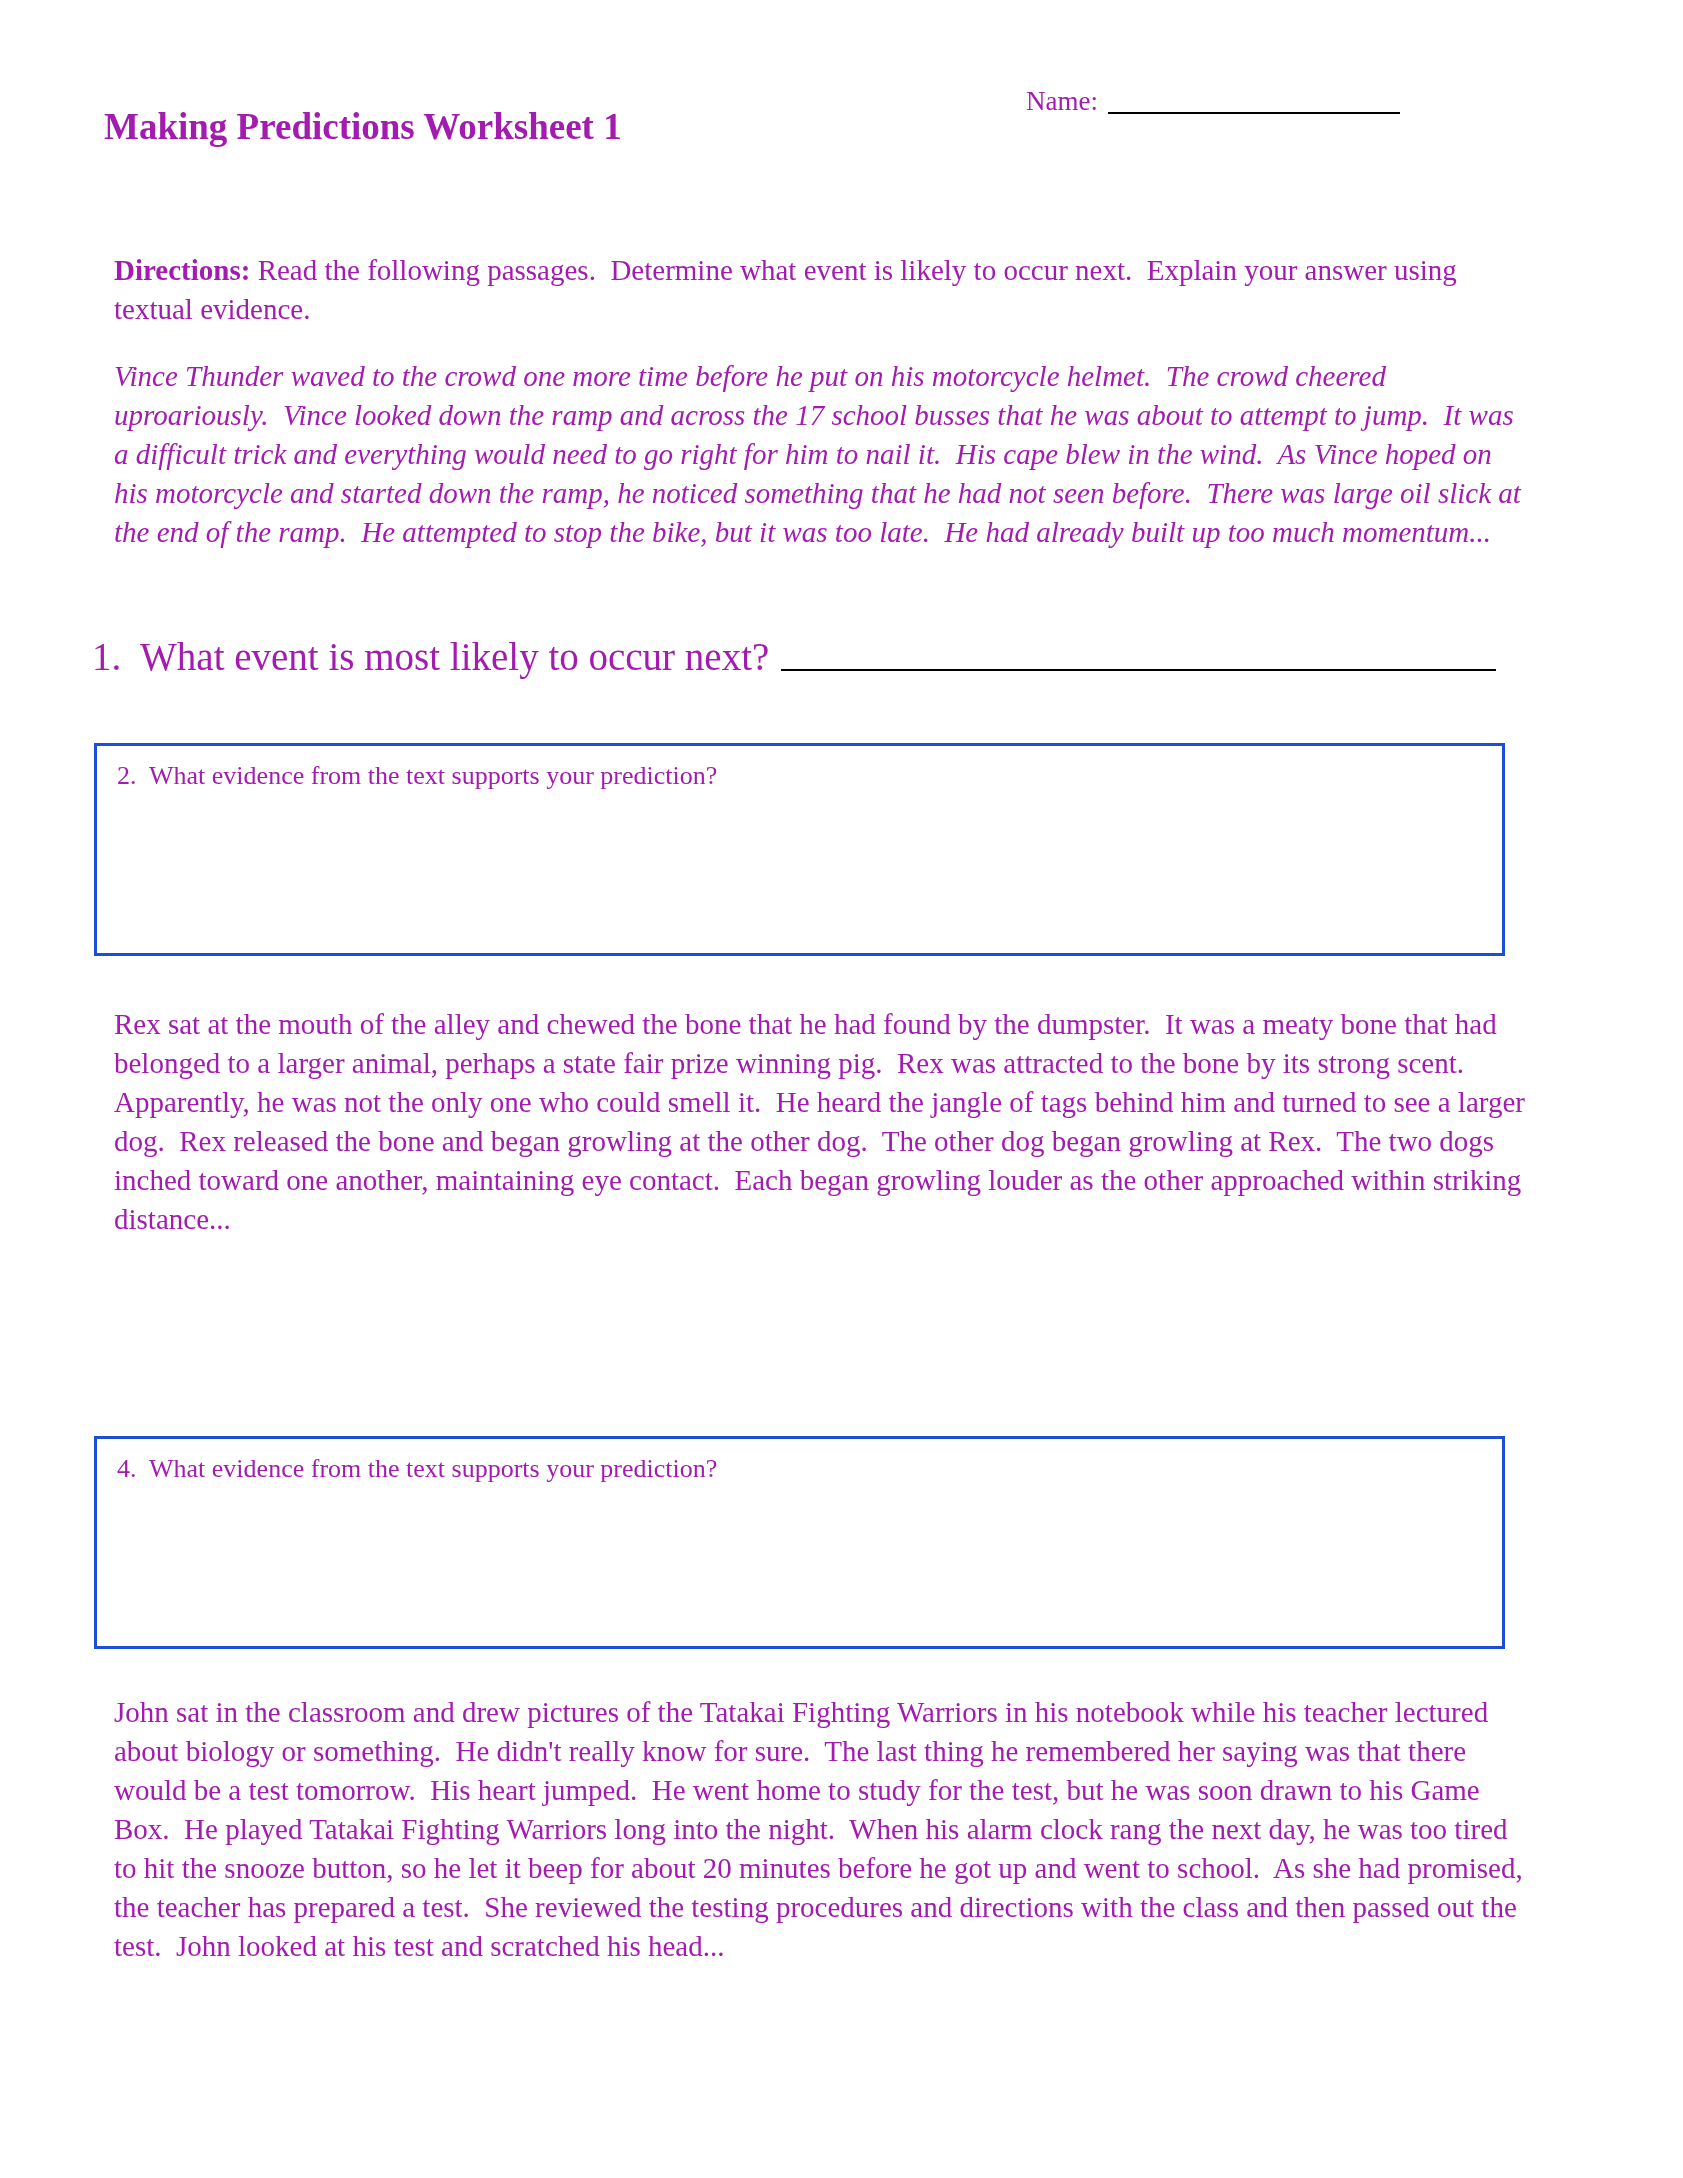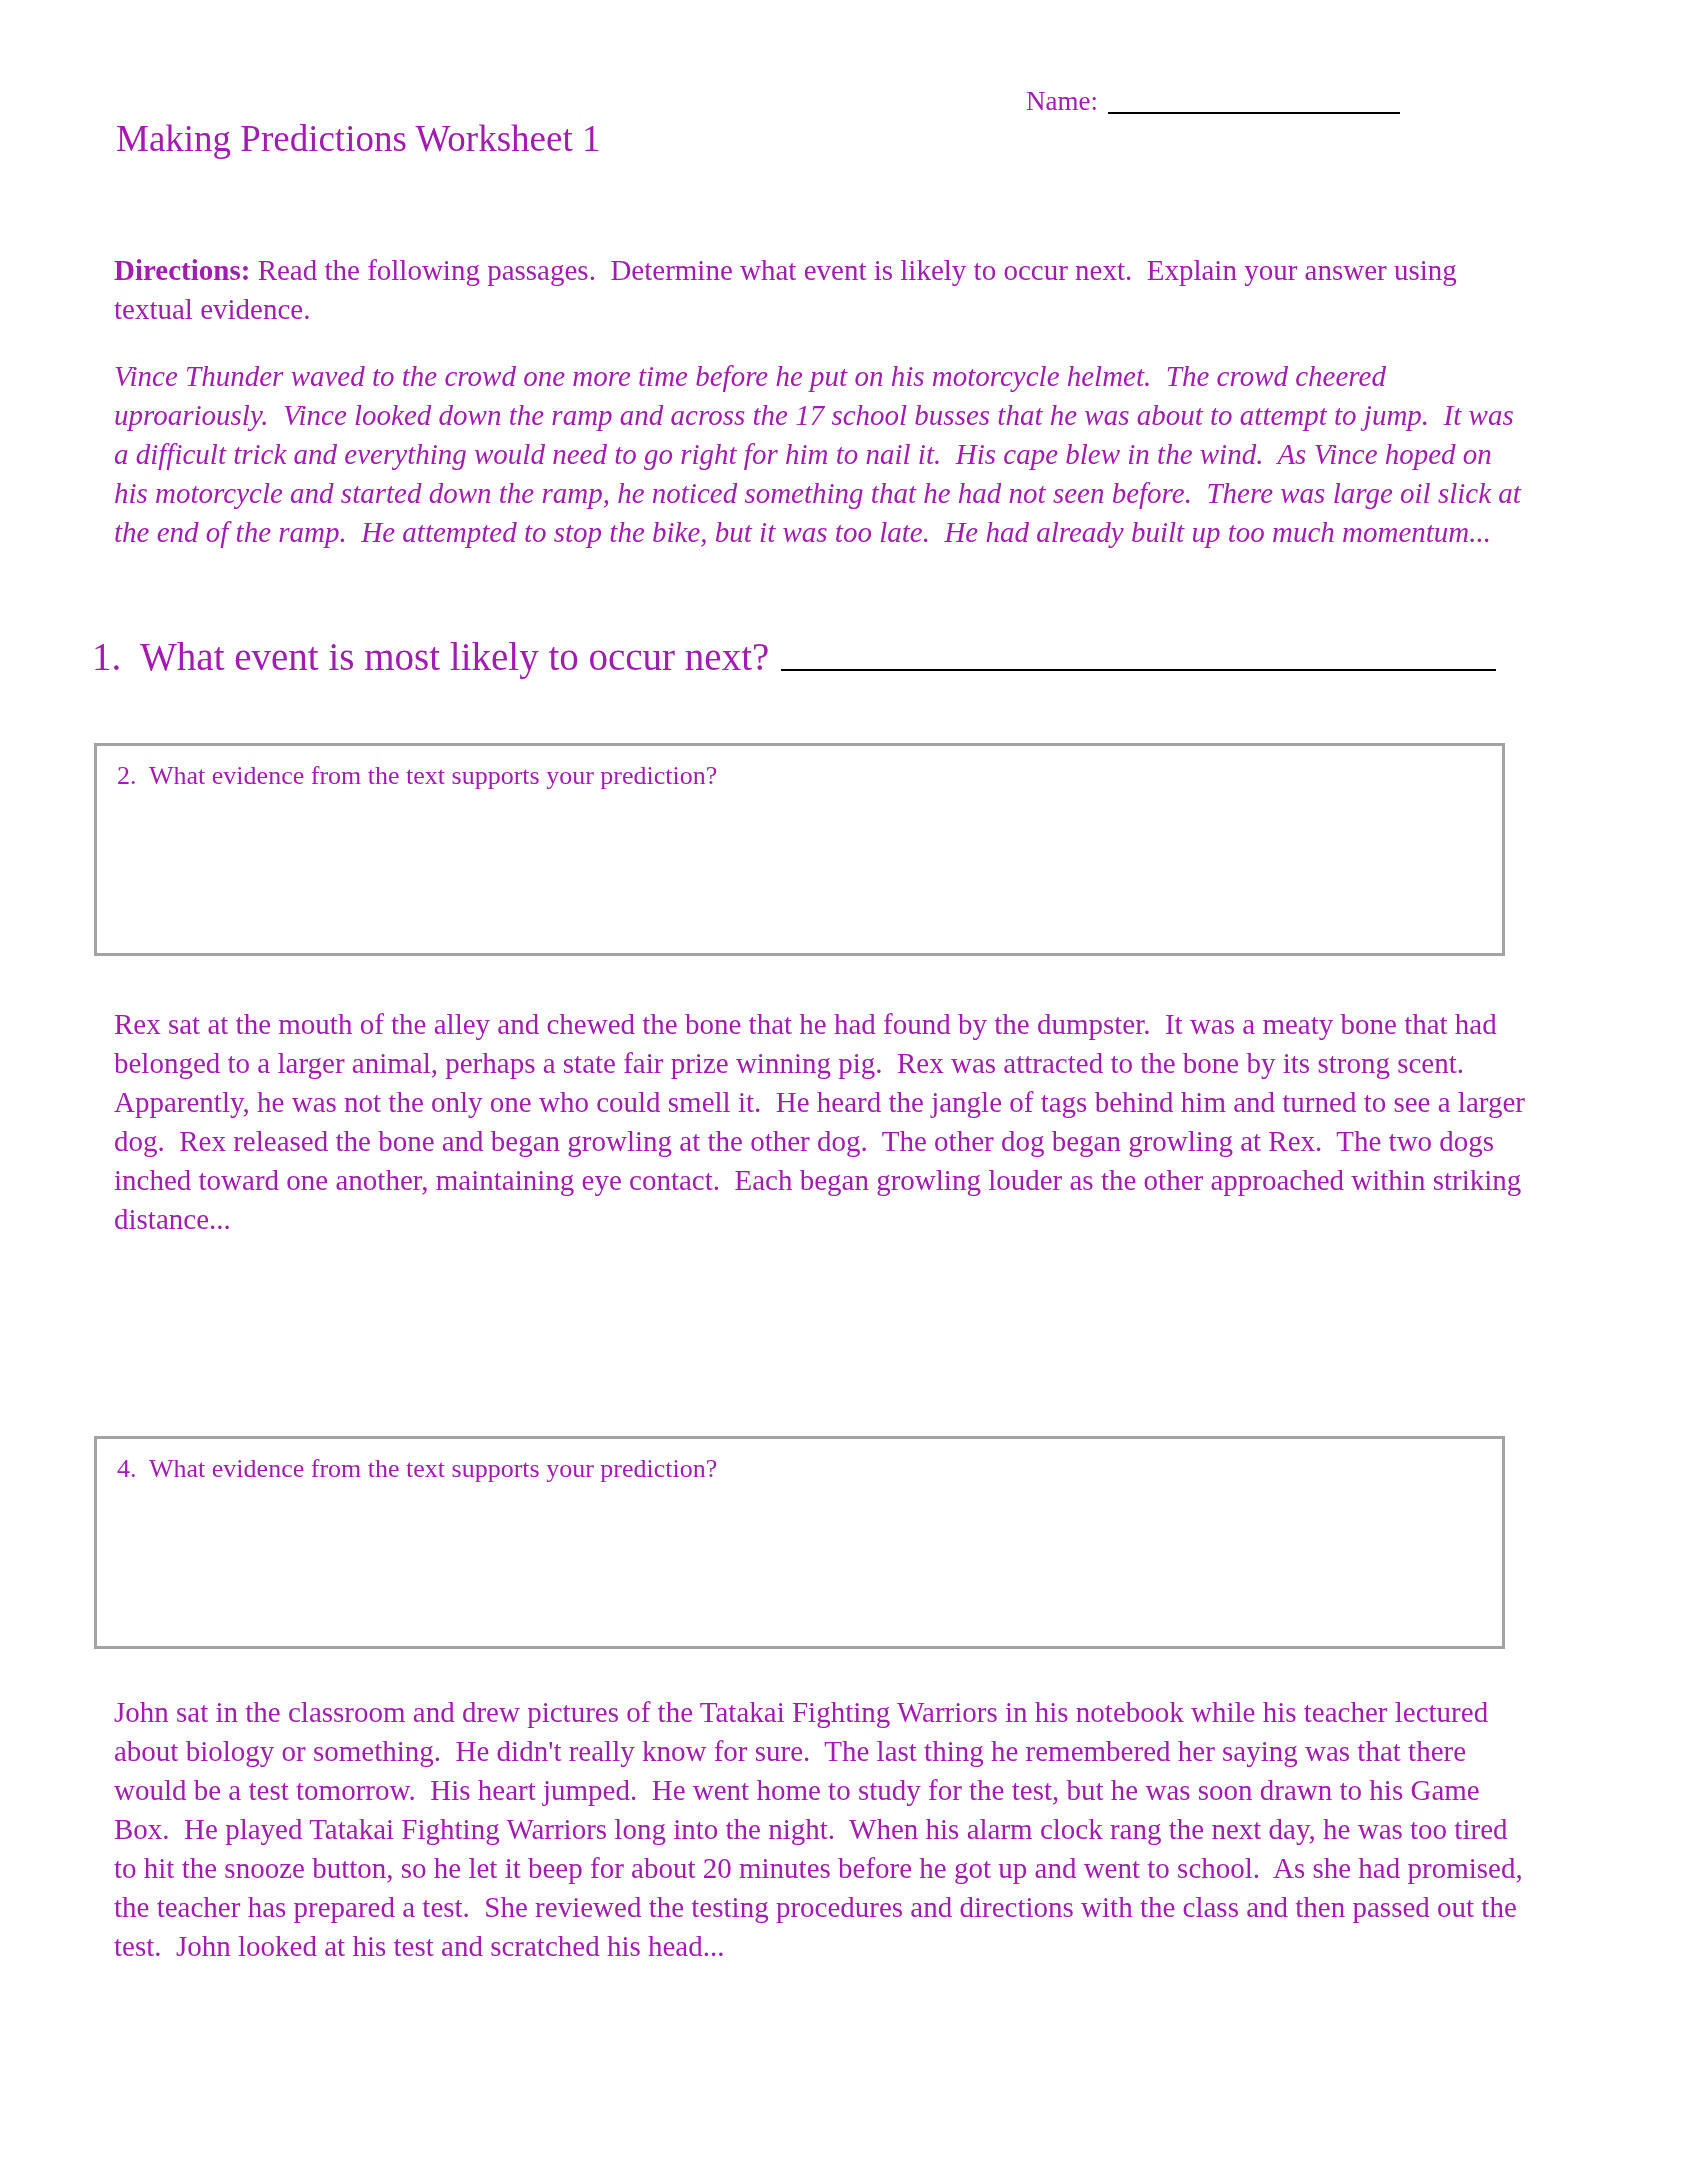--- a/index.html
+++ b/index.html
@@ -25,24 +25,24 @@
     .name-line {
       flex: 1;
       margin-left: 10px;
       margin-bottom: 3px;
       border-bottom: 2px solid #000;
     }
     .title {
       position: absolute;
       top: 105px;
       left: 104px;
-      margin: 12px;
+      margin: 0;
       font-size: 37px;
       line-height: 44px;
-      font-weight: normal;
+      font-weight: bold;
     }
     .para {
       position: absolute;
       left: 104px;
       width: 1418px;
       margin: 10px;
       font-size: 29px;
       line-height: 39px;
       white-space: pre-wrap;
     }
@@ -67,21 +67,21 @@
       flex: 1;
       margin-left: 12px;
       margin-bottom: 5px;
       border-bottom: 2px solid #000;
     }
     .answer-box {
       position: absolute;
       left: 94px;
       width: 1411px;
       height: 213px;
-      border: 3px solid #a3a3a3;
+      border: 3px solid #1d4ed8;
       padding: 12px 20px 0 20px;
       font-size: 26px;
       line-height: 36px;
       background: #ffffff;
     }
     .b2 { top: 743px; }
     .b4 { top: 1436px; }
     .box-q { white-space: pre; }
   </style>
 </head>

